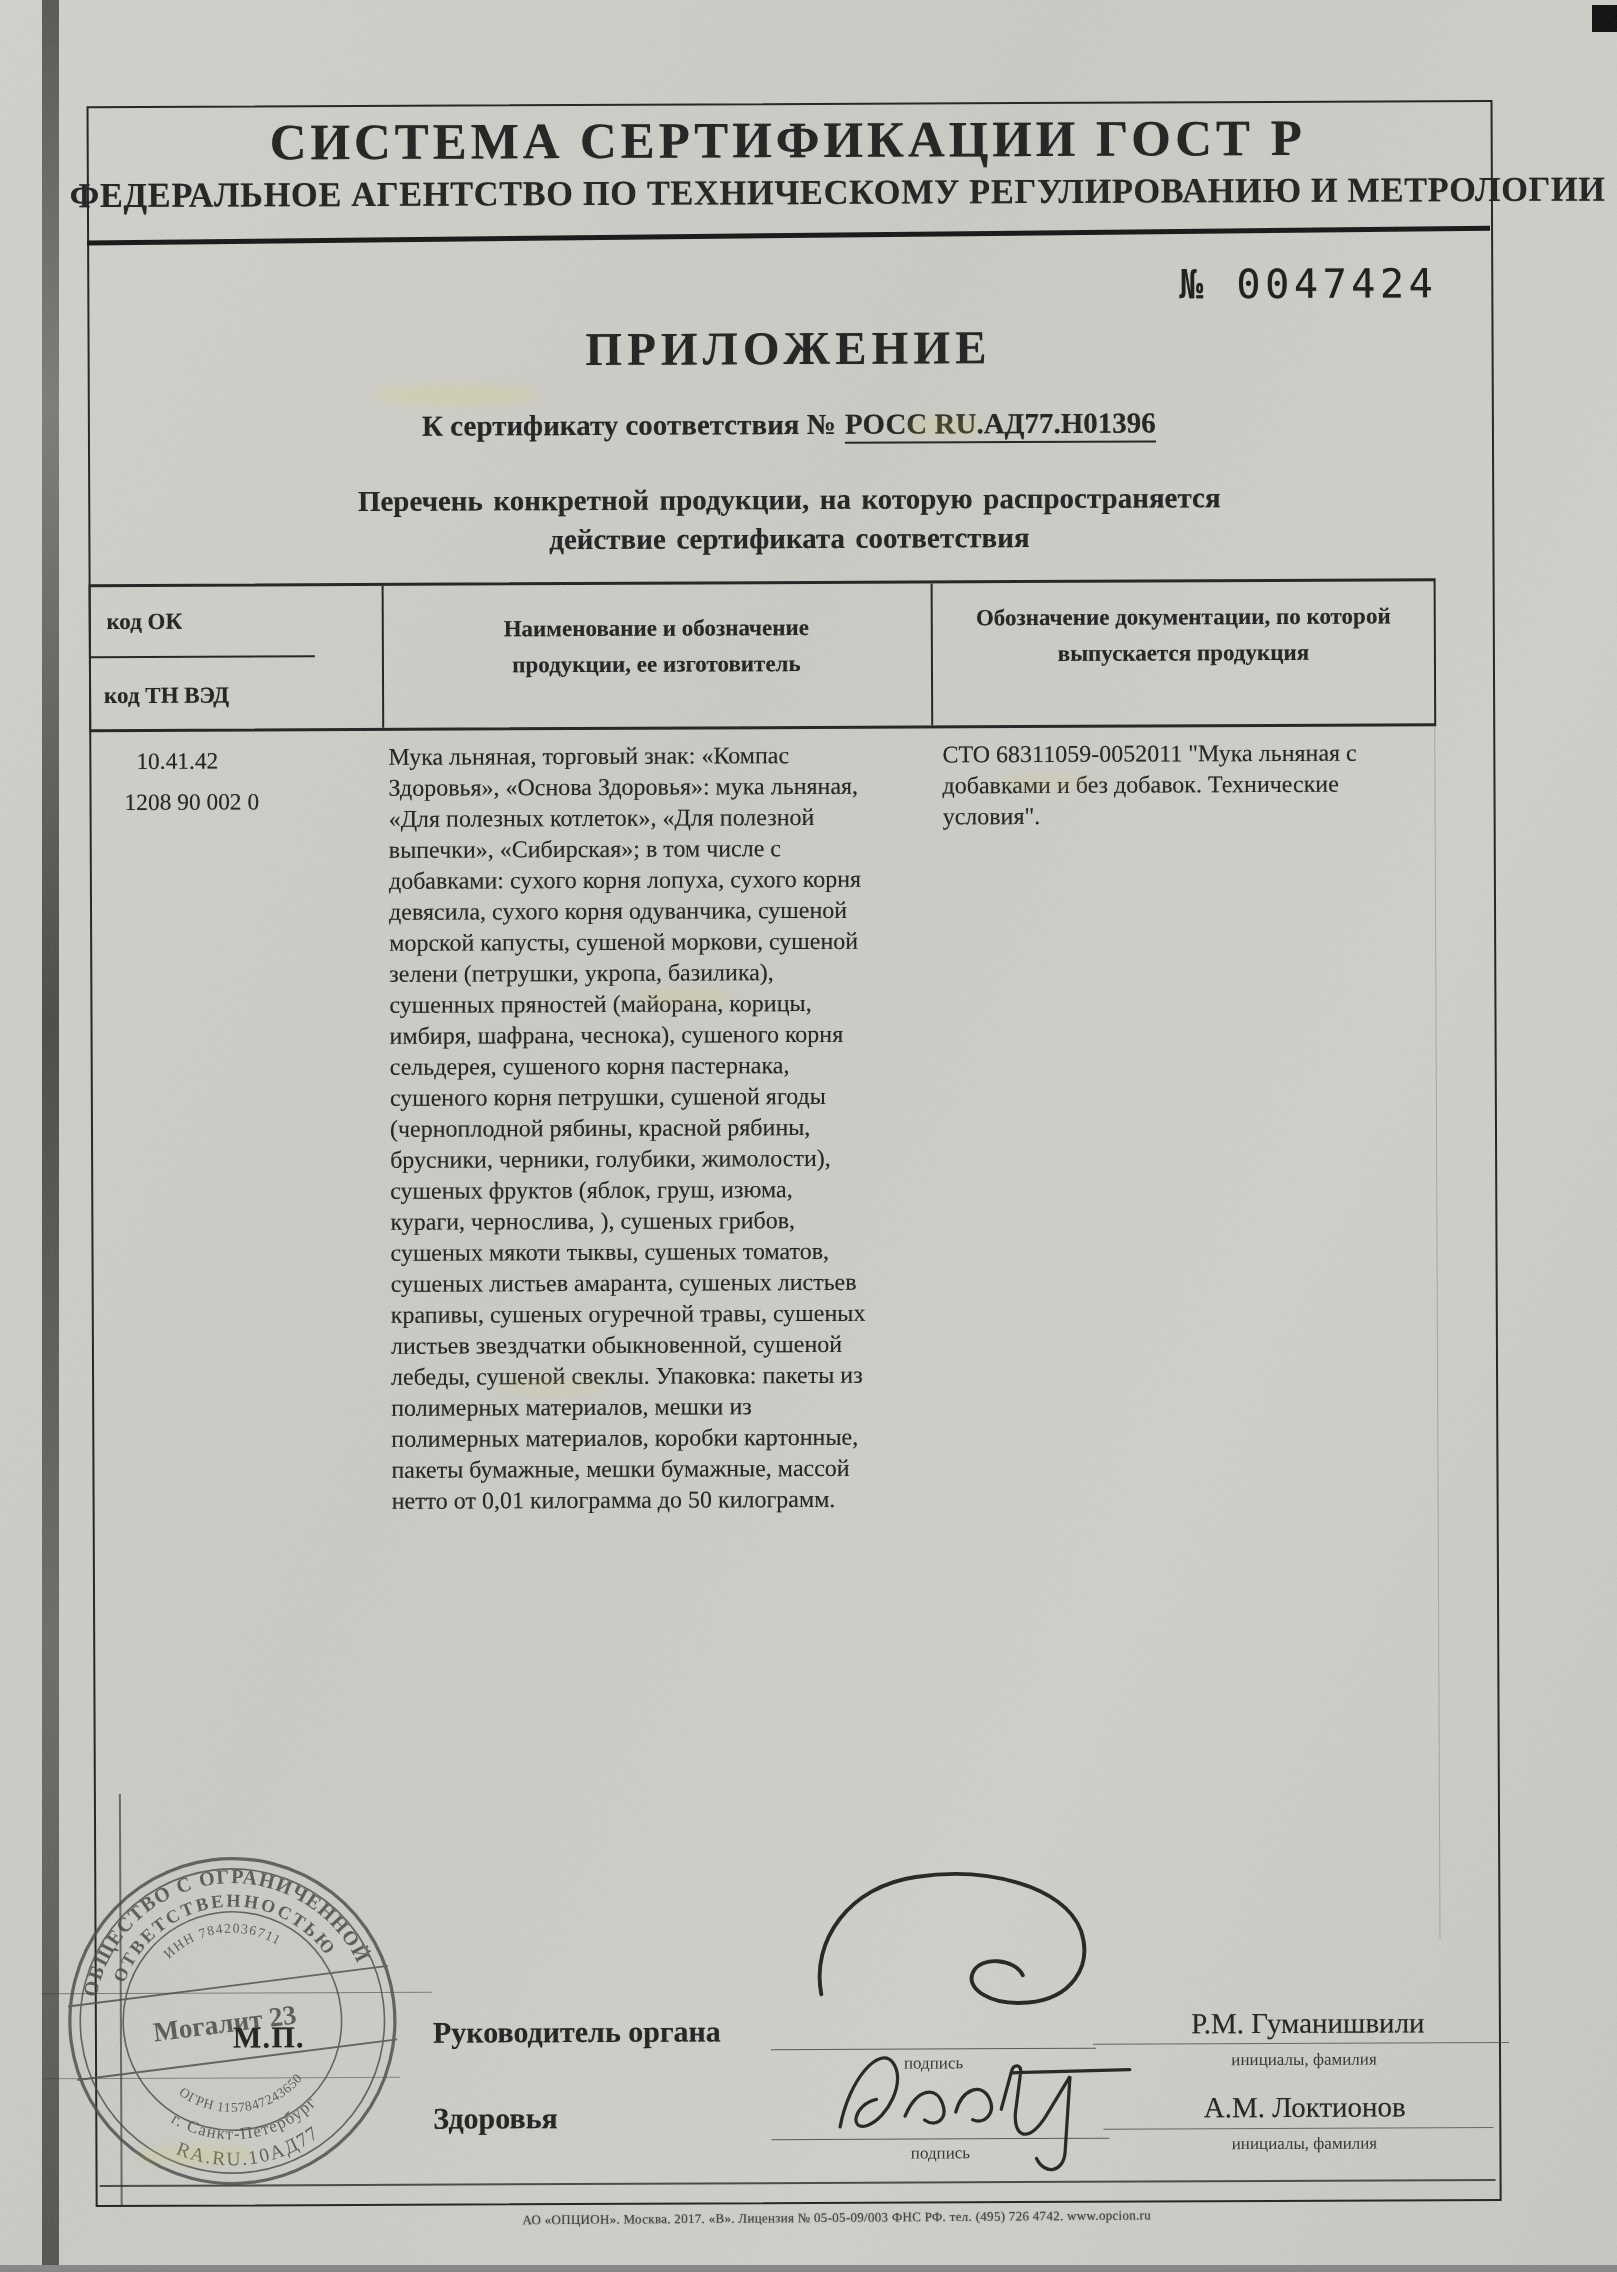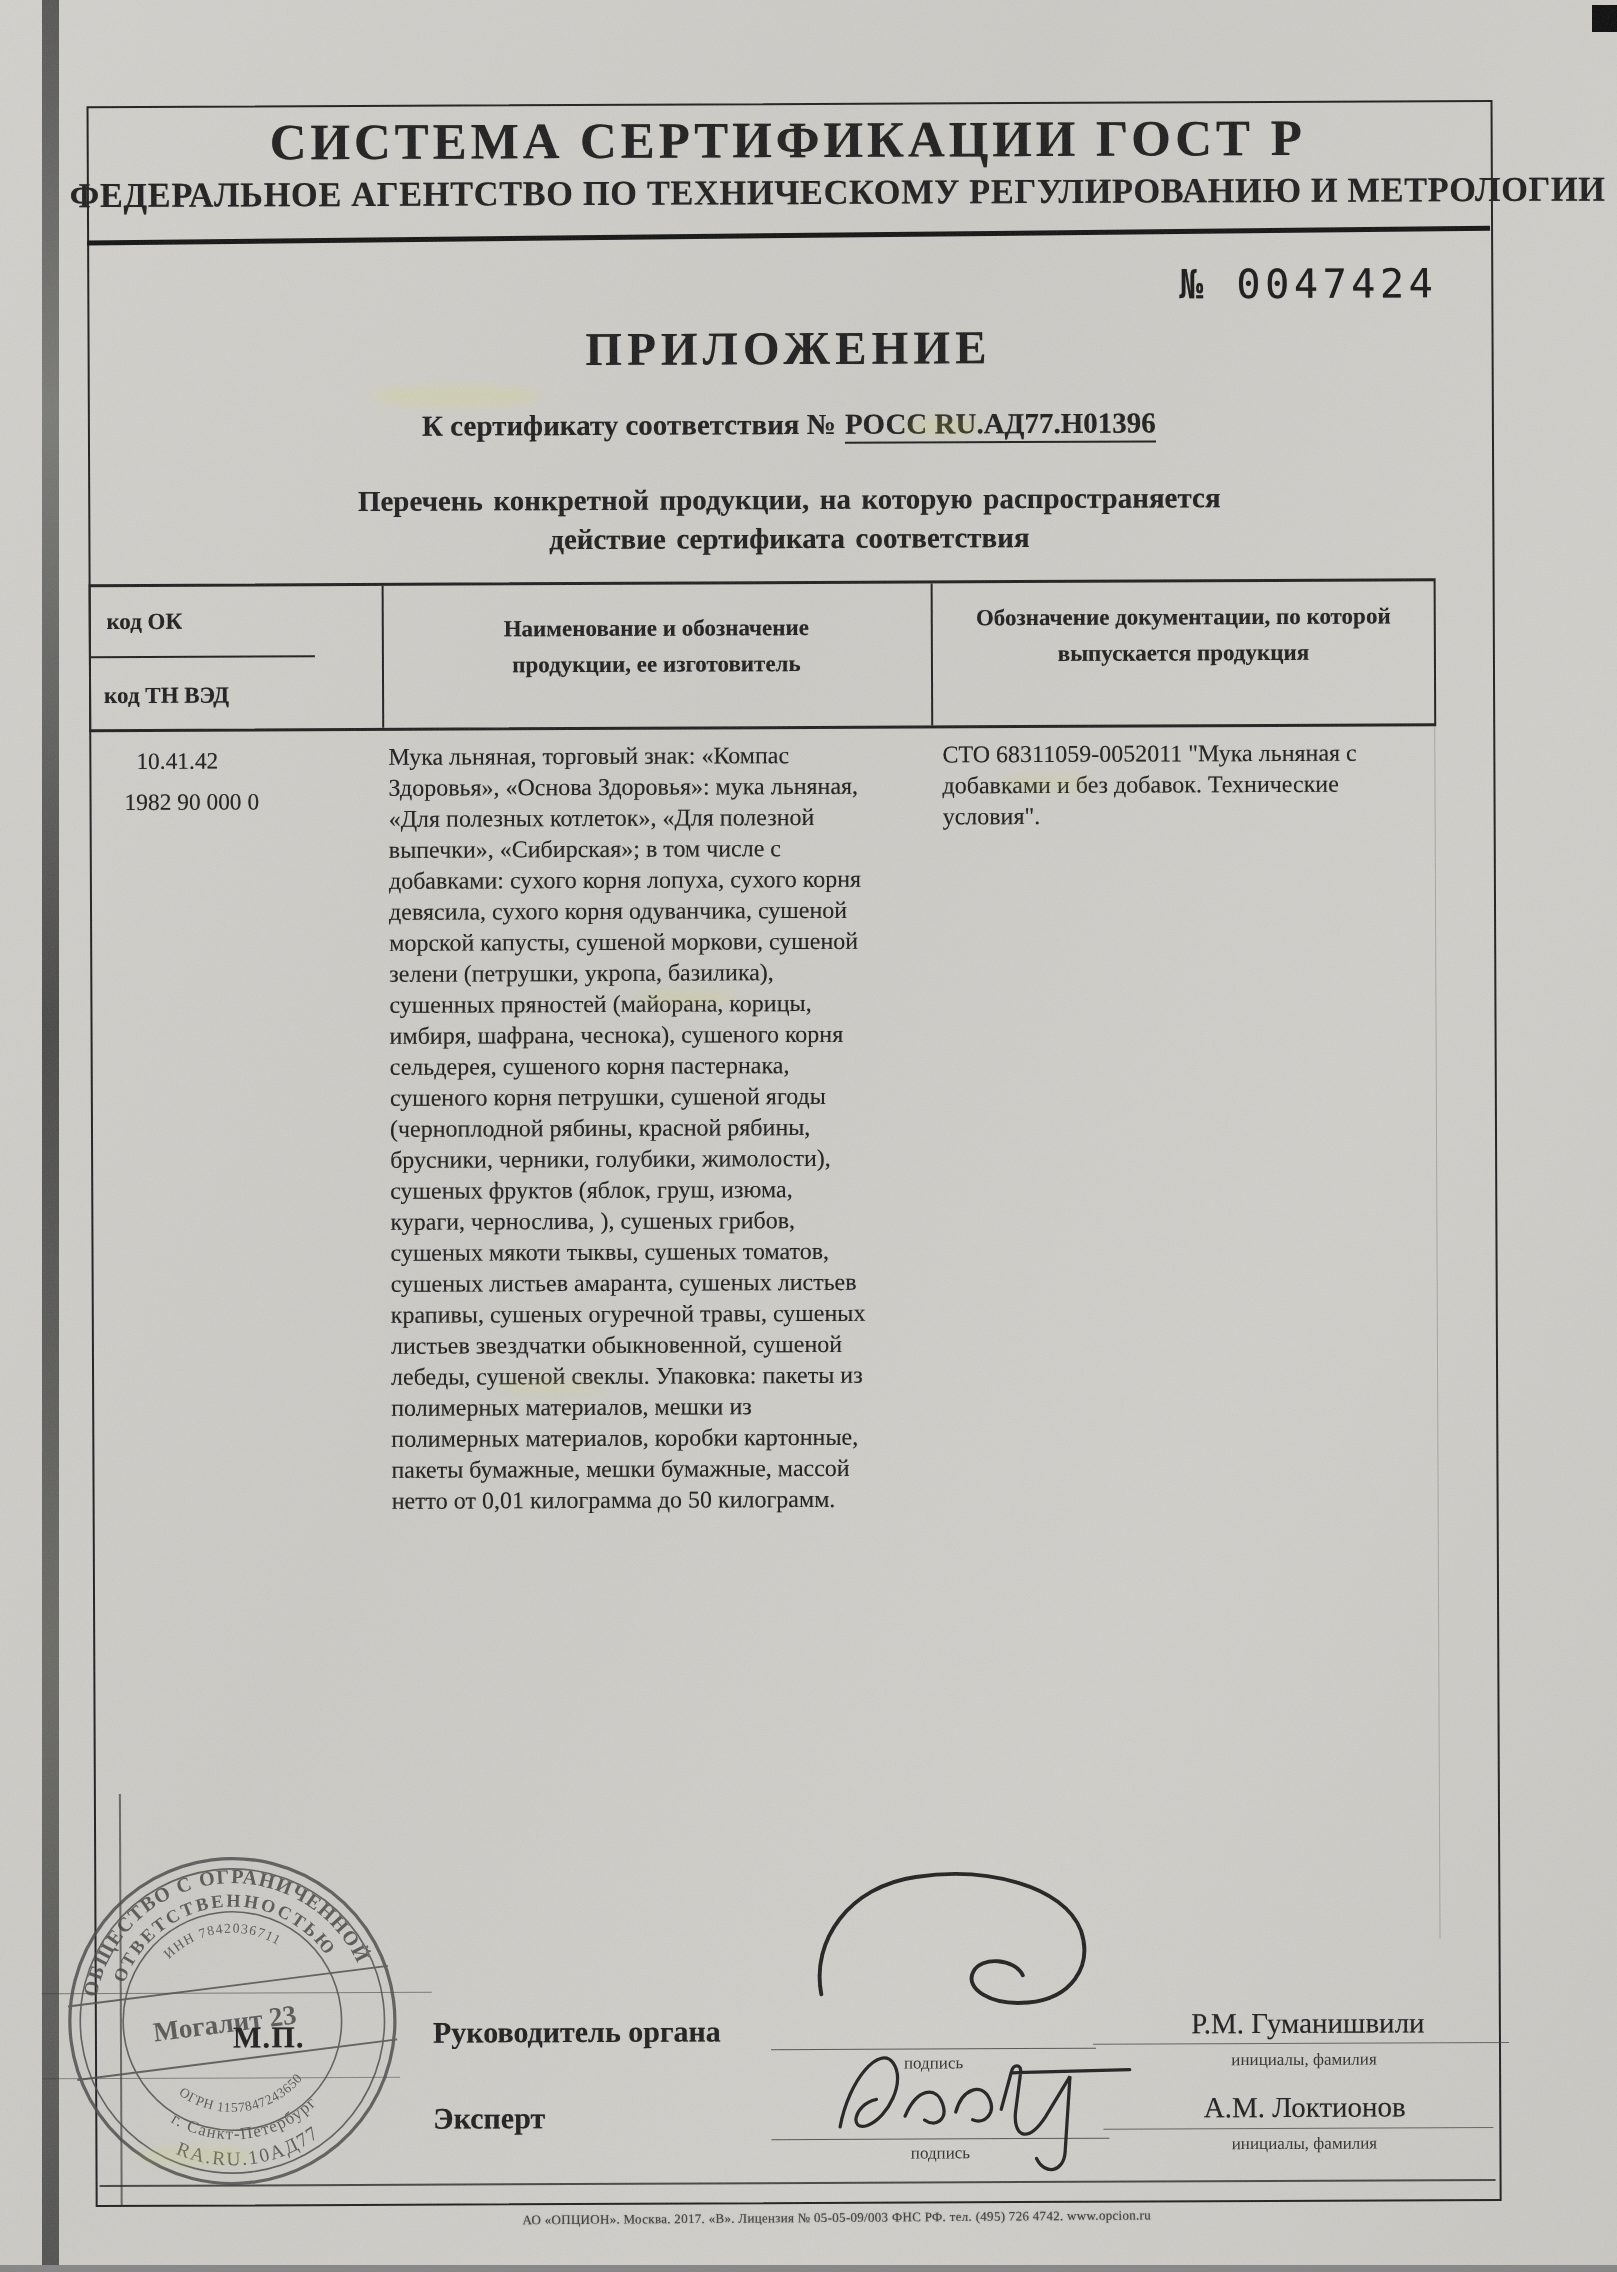--- a/index.html
+++ b/index.html
@@ -122,21 +122,21 @@
       <div class="abs ink th th-product">
         <div>Наименование и обозначение продукции, ее изготовитель</div>
       </div>
       <div class="abs ink th th-docs">
         <div>Обозначение документации, по которой выпускается продукция</div>
       </div>
     </div>
     <div class="abs tbody-right-line"></div>
 
     <div class="abs ink codes code-ok">10.41.42</div>
-    <div class="abs ink codes code-tnved">1982 90 000 0</div>
+    <div class="abs ink codes code-tnved">1208 90 002 0</div>
     <div class="abs ink prelines cell-product">Мука льняная, торговый знак: «Компас
 Здоровья», «Основа Здоровья»: мука льняная,
 «Для полезных котлеток», «Для полезной
 выпечки», «Сибирская»; в том числе с
 добавками: сухого корня лопуха, сухого корня
 девясила, сухого корня одуванчика, сушеной
 морской капусты, сушеной моркови, сушеной
 зелени (петрушки, укропа, базилика),
 сушенных пряностей (майорана, корицы,
 имбиря, шафрана, чеснока), сушеного корня
@@ -159,21 +159,21 @@
 добавками и без добавок. Технические
 условия".</div>
 
     <div class="abs ink sig-label lbl-head">Руководитель органа</div>
     <div class="abs sig-line line-head"></div>
     <div class="abs small-cap cap-head-sign">подпись</div>
     <div class="abs ink sig-name name-head">Р.М.  Гуманишвили</div>
     <div class="abs uline uline-head"></div>
     <div class="abs small-cap cap-name-head">инициалы, фамилия</div>
 
-    <div class="abs ink sig-label lbl-expert">Эксперт</div>
+    <div class="abs ink sig-label lbl-expert">Здоровья</div>
     <div class="abs sig-line line-expert"></div>
     <div class="abs small-cap cap-expert-sign">подпись</div>
     <div class="abs ink sig-name name-expert">А.М. Локтионов</div>
     <div class="abs uline uline-expert"></div>
     <div class="abs small-cap cap-name-expert">инициалы, фамилия</div>
 
     <svg class="abs sig-svg" viewBox="0 0 2488 3496">
       <path d="M 1258 3068 C 1242 2985 1302 2902 1404 2888 C 1512 2872 1632 2902 1658 2972 C 1676 3028 1642 3076 1576 3082 C 1518 3087 1478 3060 1492 3034 C 1504 3010 1556 3014 1568 3040" fill="none" stroke="#1f1f1f" stroke-width="6" stroke-linecap="round"></path>
       <path d="M 1286 3272 C 1300 3198 1348 3146 1368 3174 C 1388 3202 1360 3258 1328 3270 C 1300 3280 1306 3238 1342 3230 M 1386 3256 C 1404 3214 1434 3208 1444 3238 C 1452 3262 1432 3274 1416 3262 M 1464 3250 C 1474 3214 1504 3204 1516 3230 C 1526 3252 1508 3270 1490 3262 M 1534 3246 L 1550 3188 C 1553 3176 1566 3176 1564 3190 L 1556 3250 C 1552 3288 1574 3300 1602 3258 L 1640 3196 L 1632 3312 C 1630 3344 1600 3348 1588 3322 M 1552 3190 L 1732 3186" fill="none" stroke="#1f1f1f" stroke-width="5" stroke-linecap="round"></path>
     </svg>

